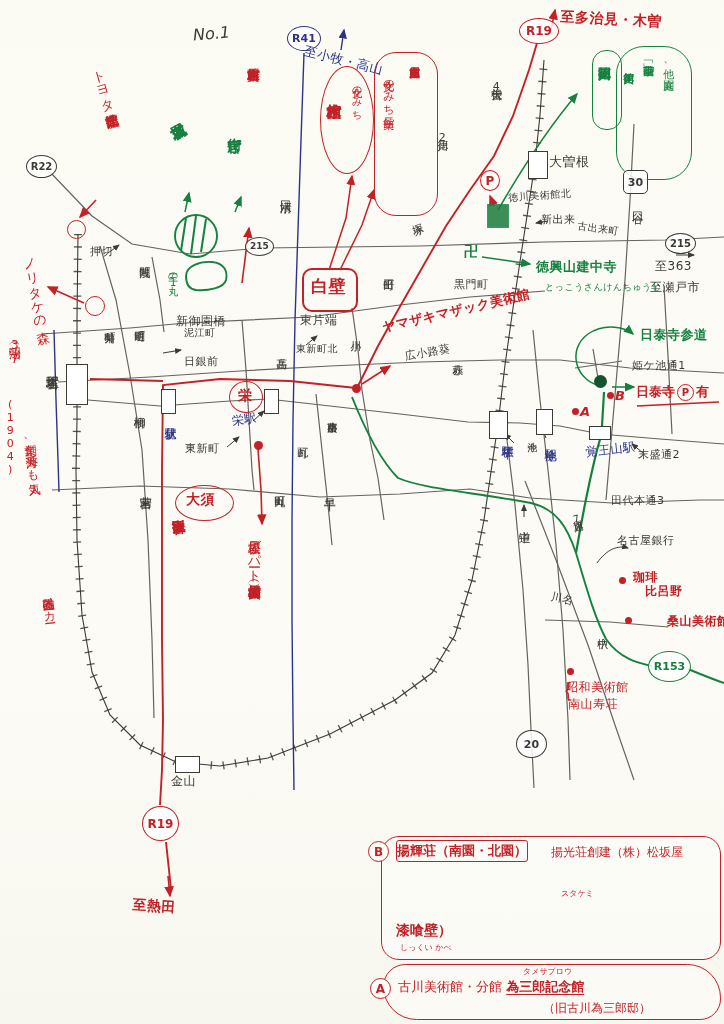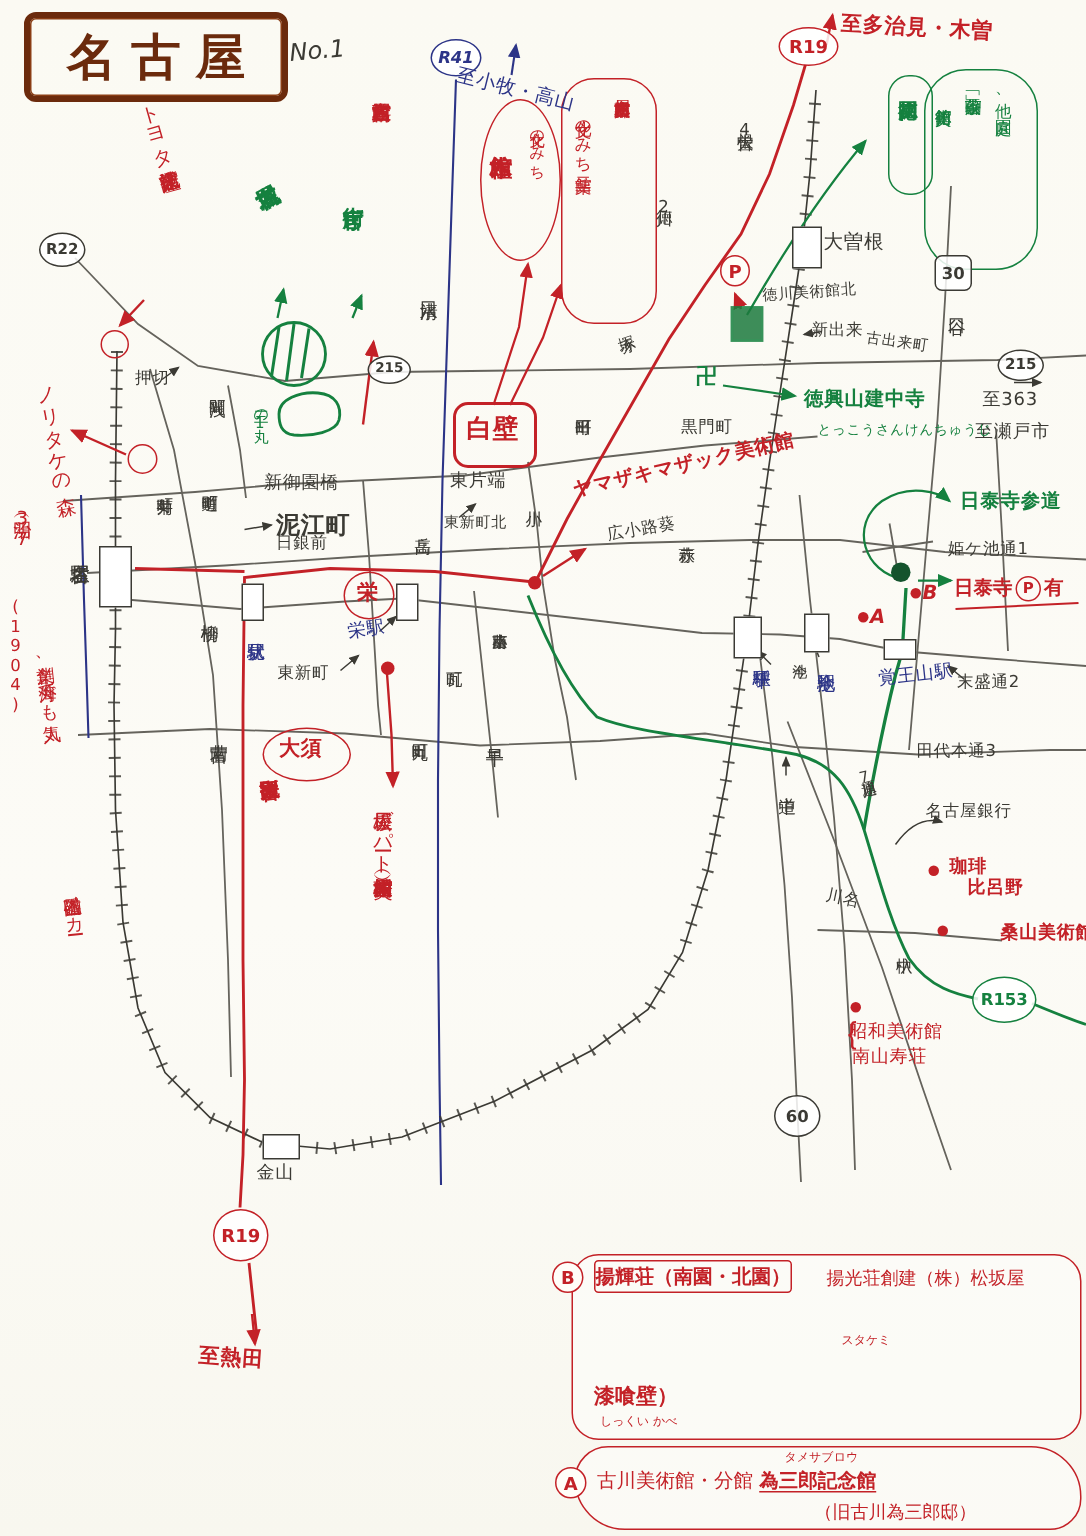--- a/index.html
+++ b/index.html
@@ -126,23 +126,20 @@
       <path d="M163,353 L181,350"></path>
       <path d="M514,443 L505,434"></path>
       <path d="M546,438 L542,428"></path>
       <path d="M524,517 L524,505"></path>
       <path d="M597,563 C607,549 618,545 628,548"></path>
       <path d="M676,255 L694,255"></path>
     </g>
     <path d="M341,50 L344,30" stroke="#2c3487" stroke-width="1.4" fill="none" marker-end="url(#ah-navy)"></path>
   </svg>
 
-  <div class="title-box">
-    <span class="title-text">名古屋</span>
-  </div>
   <span class="title-no">No.1</span>
 
   <div id="gen-outlines">
       <div class="outline" style="left: 320px; top: 66px; width: 52px; height: 106px; border: 1.7px solid rgb(195, 33, 39); border-radius: 50%;"></div>
       <div class="outline" style="left: 374px; top: 52px; width: 62px; height: 162px; border: 1.7px solid rgb(195, 33, 39); border-radius: 22px;"></div>
       <div class="outline" style="left: 302px; top: 268px; width: 52px; height: 40px; border: 2px solid rgb(195, 33, 39); border-radius: 10px;"></div>
       <div class="outline" style="left: 229px; top: 381px; width: 32px; height: 30px; border: 1.7px solid rgb(195, 33, 39); border-radius: 50%;"></div>
       <div class="outline" style="left: 175px; top: 485px; width: 57px; height: 34px; border: 1.7px solid rgb(195, 33, 39); border-radius: 50%;"></div>
       <div class="outline" style="left: 592px; top: 50px; width: 28px; height: 78px; border: 1.7px solid rgb(21, 129, 63); border-radius: 14px;"></div>
       <div class="outline" style="left: 616px; top: 46px; width: 74px; height: 132px; border: 1.7px solid rgb(21, 129, 63); border-radius: 28px;"></div>
@@ -162,37 +159,37 @@
       <div class="dot" style="left: 254px; top: 441px; width: 9px; height: 9px; background: rgb(195, 33, 39);"></div>
       <div class="dot" style="left: 619px; top: 577px; width: 7px; height: 7px; background: rgb(195, 33, 39);"></div>
       <div class="dot" style="left: 625px; top: 617px; width: 7px; height: 7px; background: rgb(195, 33, 39);"></div>
       <div class="dot" style="left: 567px; top: 668px; width: 7px; height: 7px; background: rgb(195, 33, 39);"></div>
       <div class="dot" style="left: 594px; top: 375px; width: 13px; height: 13px; background: rgb(20, 83, 45);"></div>
       <div class="dot" style="left: 67px; top: 220px; width: 17px; height: 17px; border: 1.8px solid rgb(195, 33, 39); background: transparent;"></div>
       <div class="dot" style="left: 85px; top: 296px; width: 18px; height: 18px; border: 1.8px solid rgb(195, 33, 39); background: transparent;"></div>
     </div>
   <div id="gen-shields">
       <div class="shield c-ink" style="left: 26px; top: 155px; width: 29px; height: 21px; font-size: 10px; border-color: rgb(59, 58, 52);">R22</div>
-      <div class="shield c-navy" style="left: 287px; top: 26px; width: 32px; height: 23px; font-size: 11px; border-color: rgb(44, 52, 135); font-style: italic;">R41</div>
+      <div class="shield c-navy" style="left: 287px; top: 26px; width: 32px; height: 23px; font-size: 11px; border-color: rgb(44, 52, 135);">R41</div>
       <div class="shield c-red" style="left: 519px; top: 18px; width: 38px; height: 24px; font-size: 12px; border-color: rgb(195, 33, 39);">R19</div>
       <div class="shield c-red" style="left: 142px; top: 806px; width: 35px; height: 33px; font-size: 12px; border-color: rgb(195, 33, 39);">R19</div>
       <div class="shield c-ink" style="left: 245px; top: 237px; width: 27px; height: 17px; font-size: 9px; border-color: rgb(59, 58, 52);">215</div>
       <div class="shield c-ink" style="left: 665px; top: 233px; width: 29px; height: 19px; font-size: 10px; border-color: rgb(59, 58, 52);">215</div>
       <div class="shield c-ink sq" style="left: 623px; top: 170px; width: 23px; height: 22px; font-size: 11px; border-color: rgb(59, 58, 52);">30</div>
       <div class="shield c-green" style="left: 648px; top: 651px; width: 41px; height: 29px; font-size: 11px; border-color: rgb(21, 129, 63);">R153</div>
-      <div class="shield c-ink" style="left: 516px; top: 730px; width: 29px; height: 26px; font-size: 11px; border-color: rgb(59, 58, 52);">60</div>
+      <div class="shield c-ink" style="left: 516px; top: 730px; width: 29px; height: 26px; font-size: 11px; border-color: rgb(59, 58, 52);">20</div>
     </div>
   <div id="gen-labels">
       <div class="lbl c-ink" style="left: 90px; top: 246px; font-size: 11px;">押切</div>
       <div class="lbl c-ink v" style="left: 279px; top: 192px; font-size: 12px;">清水口</div>
       <div class="lbl c-ink v" style="left: 138px; top: 258px; font-size: 11px;">浅間町</div>
       <div class="lbl c-ink v" style="left: 103px; top: 323px; font-size: 11px;">菊井町</div>
       <div class="lbl c-ink v" style="left: 133px; top: 322px; font-size: 11px;">明道町</div>
       <div class="lbl c-ink" style="left: 176px; top: 315px; font-size: 12px;">新御園橋</div>
-      <div class="lbl c-ink" style="left: 184px; top: 341px; font-size: 16px; font-weight: bold;">泥江町</div>
+      <div class="lbl c-ink" style="left: 184px; top: 328px; font-size: 10px;">泥江町</div>
       <div class="lbl c-ink" style="left: 184px; top: 356px; font-size: 11px;">日銀前</div>
       <div class="lbl c-ink v" style="left: 45px; top: 366px; font-size: 13px;">名古屋駅</div>
       <div class="lbl c-ink v" style="left: 133px; top: 407px; font-size: 12px;">柳橋</div>
       <div class="lbl c-ink v" style="left: 139px; top: 487px; font-size: 12px;">若宮南</div>
       <div class="lbl c-ink v" style="left: 275px; top: 349px; font-size: 11px;">高岳</div>
       <div class="lbl c-ink" style="left: 300px; top: 314px; font-size: 12px;">東片端</div>
       <div class="lbl c-ink" style="left: 296px; top: 344px; font-size: 10px;">東新町北</div>
       <div class="lbl c-ink" style="left: 185px; top: 443px; font-size: 11px;">東新町</div>
       <div class="lbl c-ink v" style="left: 349px; top: 331px; font-size: 11px;">小川</div>
       <div class="lbl c-ink v" style="left: 382px; top: 271px; font-size: 11px;">平田町</div>

